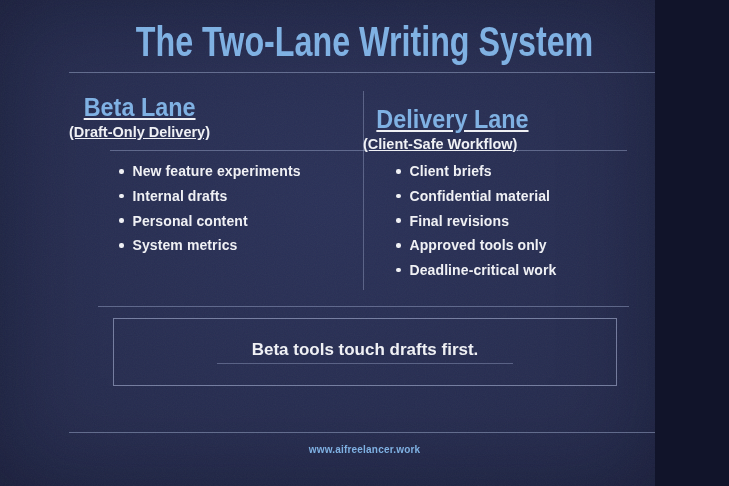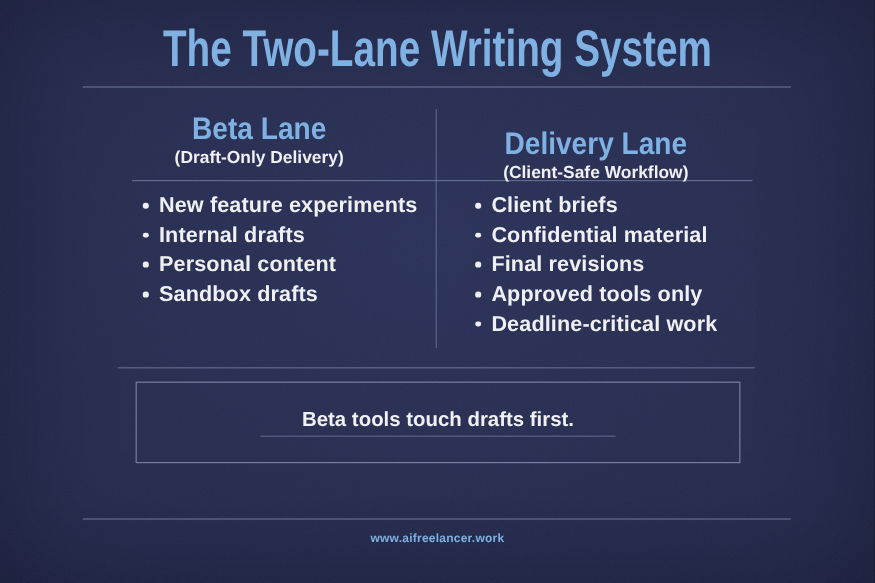--- a/index.html
+++ b/index.html
@@ -4,21 +4,21 @@
 <style>
   :root{
     --background:#252B4D;
     --accent-blue:#7EB1E4;
     --text-white:#F1F2F6;
     --divider:#94A0C3;
   }
   html,body{margin:0;padding:0;background:#11142a;}
   .canvas{
     position:relative;
-    width:729px;height:486px;
+    width:655px;height:486px;
     overflow:hidden;
     font-family:"Liberation Sans","DejaVu Sans",sans-serif;
     background:radial-gradient(120% 130% at 50% 42%, #2A3158 0%, var(--background) 52%, #1E2340 100%);
     box-shadow:inset 0 0 90px rgba(5,8,25,.38);
     color:var(--text-white);
   }
   .noise{position:absolute;inset:0;opacity:.05;pointer-events:none;}
 
   .title{
     position:absolute;top:19px;left:0;width:729px;
@@ -27,40 +27,40 @@
     transform:scaleX(.75);transform-origin:50% 50%;
     white-space:nowrap;letter-spacing:0;
   }
   .rule{position:absolute;height:1px;background:var(--divider);opacity:.55;}
   .rule-top{top:72px;left:69px;width:590px;}
   .rule-columns{top:150px;left:110px;width:517px;opacity:.5;}
   .rule-mid{top:306px;left:98px;width:531px;opacity:.5;}
   .rule-bottom{top:432px;left:69px;width:590px;}
   .vrule{position:absolute;width:1px;left:363px;top:91px;height:199px;background:var(--divider);opacity:.45;}
 
-  .col{position:absolute;top:92px;text-align:center;}
+  .col{position:absolute;top:92px;text-align:left;text-decoration:underline;}
   .col-left{left:69px;width:294px;}
   .col-right{left:363px;width:267px;margin-top:12px;}
   .col-name{
     margin:0;font-size:26px;line-height:30px;font-weight:700;color:var(--accent-blue);
     transform:scaleX(.9);transform-origin:50% 50%;white-space:nowrap;
   }
   .col-subtitle{
     margin:0;font-size:14.5px;line-height:20px;font-weight:700;color:var(--text-white);
     white-space:nowrap;
   }
 
   ul.bullets{
     list-style:none;margin:0;padding:0;position:absolute;top:159px;
   }
   .bullets-left{left:119px;}
   .bullets-right{left:396px;}
   ul.bullets li{
     display:flex;align-items:center;height:24.7px;
-    font-size:18px;font-weight:700;color:var(--text-white);
+    font-size:14px;font-weight:700;color:var(--text-white);
     letter-spacing:.1px;white-space:nowrap;
   }
   ul.bullets li::before{
     content:"";width:4.5px;height:4.5px;border-radius:50%;
     background:var(--text-white);margin-right:9px;flex:0 0 auto;
   }
 
   .summary-box{
     position:absolute;left:113px;top:318px;width:504px;height:68px;
     box-sizing:border-box;border:1px solid rgba(164,175,208,.62);
@@ -96,21 +96,21 @@
 
   <div class="col col-right">
     <h2 class="col-name">Delivery Lane</h2>
     <p class="col-subtitle">(Client-Safe Workflow)</p>
   </div>
 
   <ul class="bullets bullets-left">
     <li>New feature experiments</li>
     <li>Internal drafts</li>
     <li>Personal content</li>
-    <li>Sandbox drafts</li>
+    <li>System metrics</li>
   </ul>
 
   <ul class="bullets bullets-right">
     <li>Client briefs</li>
     <li>Confidential material</li>
     <li>Final revisions</li>
     <li>Approved tools only</li>
     <li>Deadline-critical work</li>
   </ul>
 

